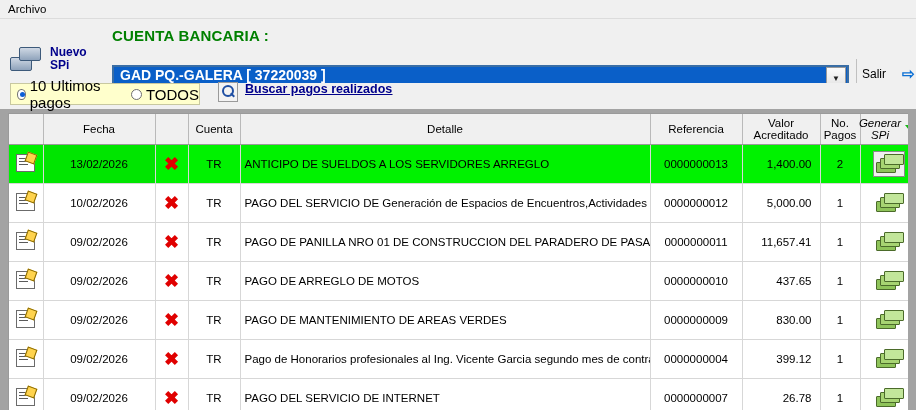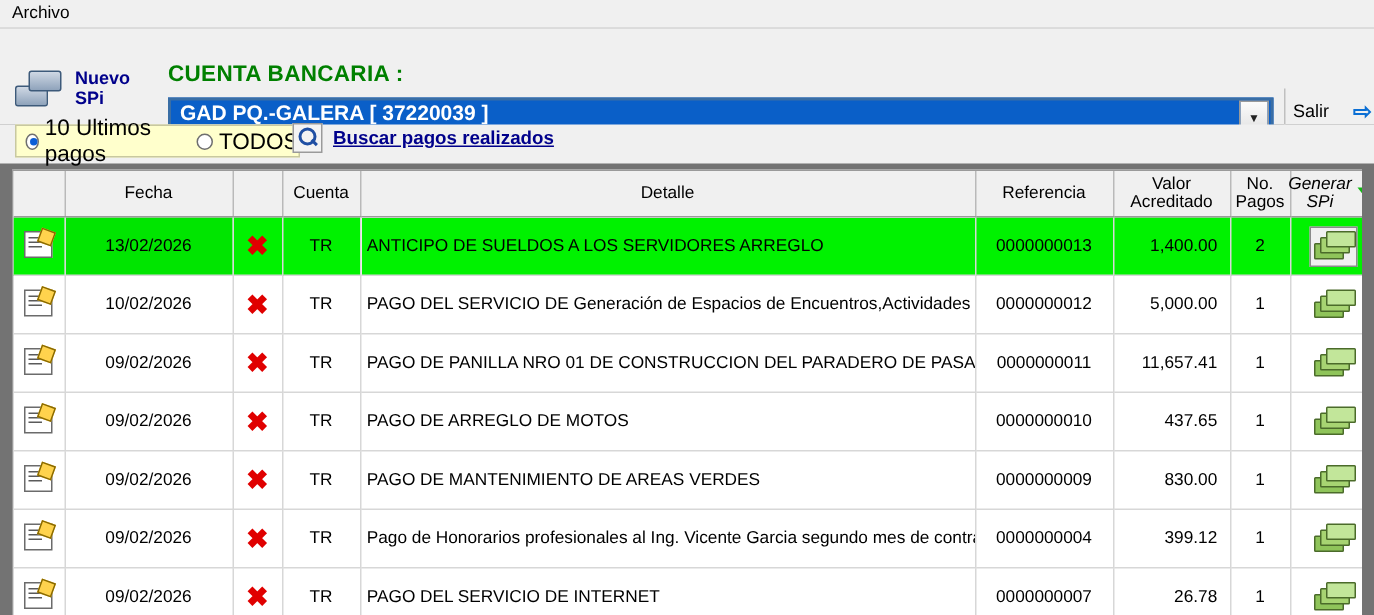--- a/index.html
+++ b/index.html
@@ -6,21 +6,21 @@
     margin: 0;
     padding: 0;
     background: #ffffff;
     font-family: "Liberation Sans", sans-serif;
   }
   #app {
     width: 916px;
     height: 410px;
     position: relative;
     overflow: hidden;
-    background: #737373;
+    background: #a3a3a3;
     font-size: 12px;
     color: #000;
   }
 
   
   .menubar {
     height: 18px;
     background: #f0f0f0;
     border-bottom: 1px solid #dcdcdc;
     display: flex;
@@ -49,21 +49,21 @@
   }
   .newspi .label {
     font-size: 12px;
     font-weight: bold;
     color: #00008B;
     line-height: 13px;
   }
   .cuenta-title {
     position: absolute;
     left: 112px;
-    top: 22px;
+    top: 8px;
     font-size: 15px;
     font-weight: bold;
     color: #008000;
     letter-spacing: .2px;
   }
   .combo {
     position: absolute;
     left: 112px;
     top: 46px;
     width: 737px;
@@ -156,25 +156,25 @@
   .radio.checked .dot::after {
     content: "";
     position: absolute;
     left: 2px; top: 2px;
     width: 5px; height: 5px;
     border-radius: 50%;
     background: #0b5ed7;
   }
   .buscar {
     position: absolute;
-    left: 195px;
+    left: 218px;
     top: -1px;
     display: flex;
-    align-items: center;
     gap: 7px;
+    text-decoration: underline;
   }
   .buscar .txt {
     font-size: 12.5px;
     font-weight: bold;
     color: #00008B;
     text-decoration: underline;
   }
 
   
   .table-wrap {

